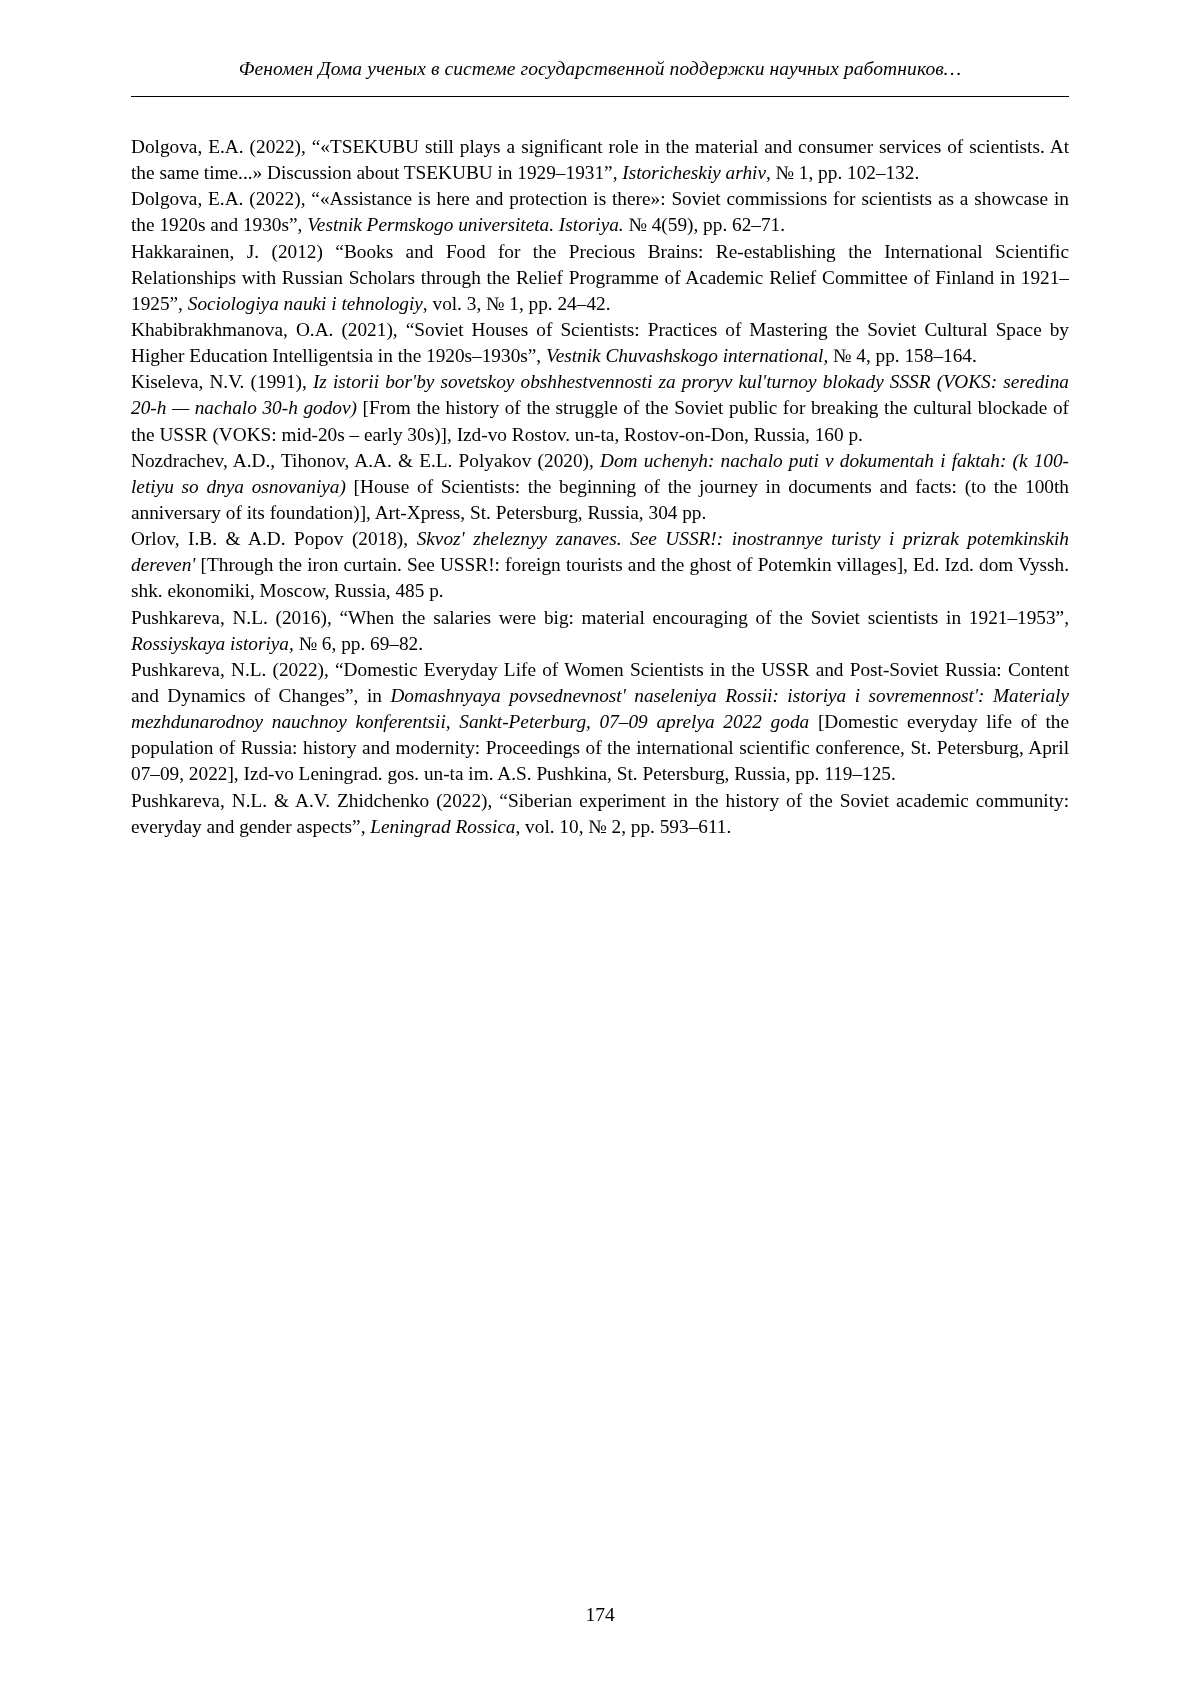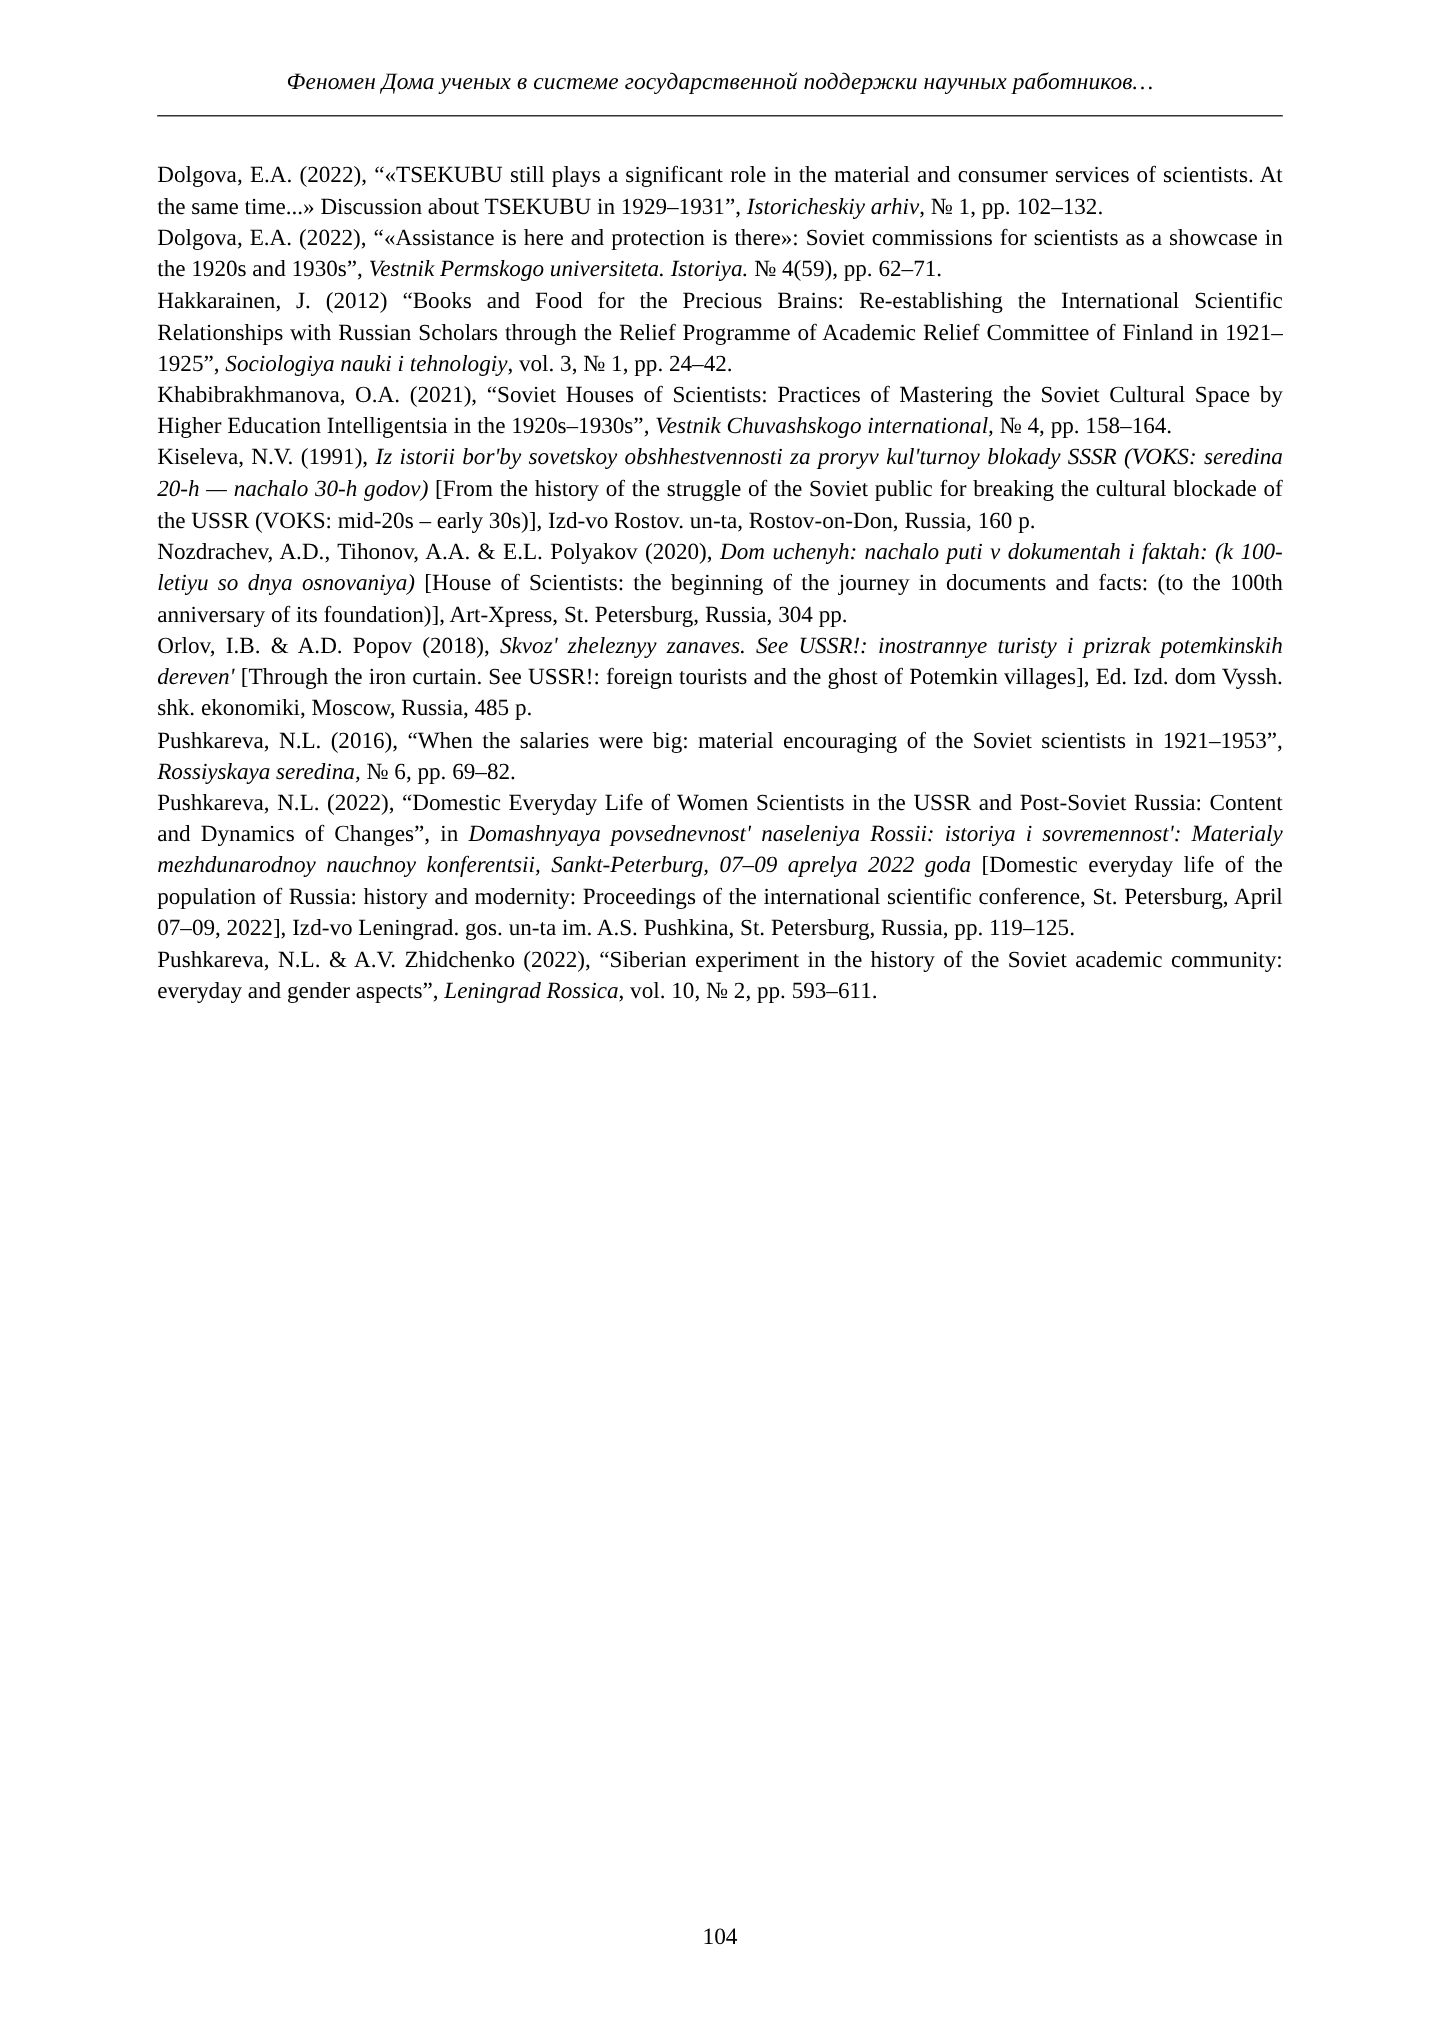--- a/index.html
+++ b/index.html
@@ -75,20 +75,20 @@
   <div class="head-rule"></div>
 
   <div class="refs">
       <p class="ref">Dolgova, E.A. (2022), “«TSEKUBU still plays a significant role in the material and consumer services of scientists. At the same time...» Discussion about TSEKUBU in 1929–1931”, <i>Istoricheskiy arhiv</i>, № 1, pp. 102–132.</p>
       <p class="ref">Dolgova, E.A. (2022), “«Assistance is here and protection is there»: Soviet commissions for scientists as a showcase in the 1920s and 1930s”, <i>Vestnik Permskogo universiteta. Istoriya.</i> № 4(59), pp. 62–71.</p>
       <p class="ref">Hakkarainen, J. (2012) “Books and Food for the Precious Brains: Re-establishing the International Scientific Relationships with Russian Scholars through the Relief Programme of Academic Relief Committee of Finland in 1921–1925”, <i>Sociologiya nauki i tehnologiy</i>, vol. 3, № 1, pp. 24–42.</p>
       <p class="ref">Khabibrakhmanova, O.A. (2021), “Soviet Houses of Scientists: Practices of Mastering the Soviet Cultural Space by Higher Education Intelligentsia in the 1920s–1930s”, <i>Vestnik Chuvashskogo international,</i> № 4, pp. 158–164.</p>
       <p class="ref">Kiseleva, N.V. (1991), <i>Iz istorii bor'by sovetskoy obshhestvennosti za proryv kul'turnoy blokady SSSR (VOKS: seredina 20-h — nachalo 30-h godov)</i> [From the history of the struggle of the Soviet public for breaking the cultural blockade of the USSR (VOKS: mid-20s – early 30s)], Izd-vo Rostov. un-ta, Rostov-on-Don, Russia, 160 p.</p>
       <p class="ref">Nozdrachev, A.D., Tihonov, A.A. &amp; E.L. Polyakov (2020), <i>Dom uchenyh: nachalo puti v dokumentah i faktah: (k 100-letiyu so dnya osnovaniya)</i> [House of Scientists: the beginning of the journey in documents and facts: (to the 100th anniversary of its foundation)], Art-Xpress, St. Petersburg, Russia, 304 pp.</p>
       <p class="ref">Orlov, I.B. &amp; A.D. Popov (2018), <i>Skvoz' zheleznyy zanaves. See USSR!: inostrannye turisty i prizrak potemkinskih dereven'</i> [Through the iron curtain. See USSR!: foreign tourists and the ghost of Potemkin villages], Ed. Izd. dom Vyssh. shk. ekonomiki, Moscow, Russia, 485 p.</p>
-      <p class="ref">Pushkareva, N.L. (2016), “When the salaries were big: material encouraging of the Soviet scientists in 1921–1953”, <i>Rossiyskaya seredina,</i> № 6, pp. 69–82.</p>
+      <p class="ref">Pushkareva, N.L. (2016), “When the salaries were big: material encouraging of the Soviet scientists in 1921–1953”, <i>Rossiyskaya istoriya,</i> № 6, pp. 69–82.</p>
       <p class="ref">Pushkareva, N.L. (2022), “Domestic Everyday Life of Women Scientists in the USSR and Post-Soviet Russia: Content and Dynamics of Changes”, in <i>Domashnyaya povsednevnost' naseleniya Rossii: istoriya i sovremennost': Materialy mezhdunarodnoy nauchnoy konferentsii, Sankt-Peterburg, 07–09 aprelya 2022 goda</i> [Domestic everyday life of the population of Russia: history and modernity: Proceedings of the international scientific conference, St. Petersburg, April 07–09, 2022], Izd-vo Leningrad. gos. un-ta im. A.S. Pushkina, St. Petersburg, Russia, pp. 119–125.</p>
       <p class="ref">Pushkareva, N.L. &amp; A.V. Zhidchenko (2022), “Siberian experiment in the history of the Soviet academic community: everyday and gender aspects”, <i>Leningrad Rossica</i>, vol. 10, № 2, pp. 593–611.</p>
     </div>
 
-  <div class="folio">104</div>
+  <div class="folio">174</div>
 
 </div>
 
 </body></html>

